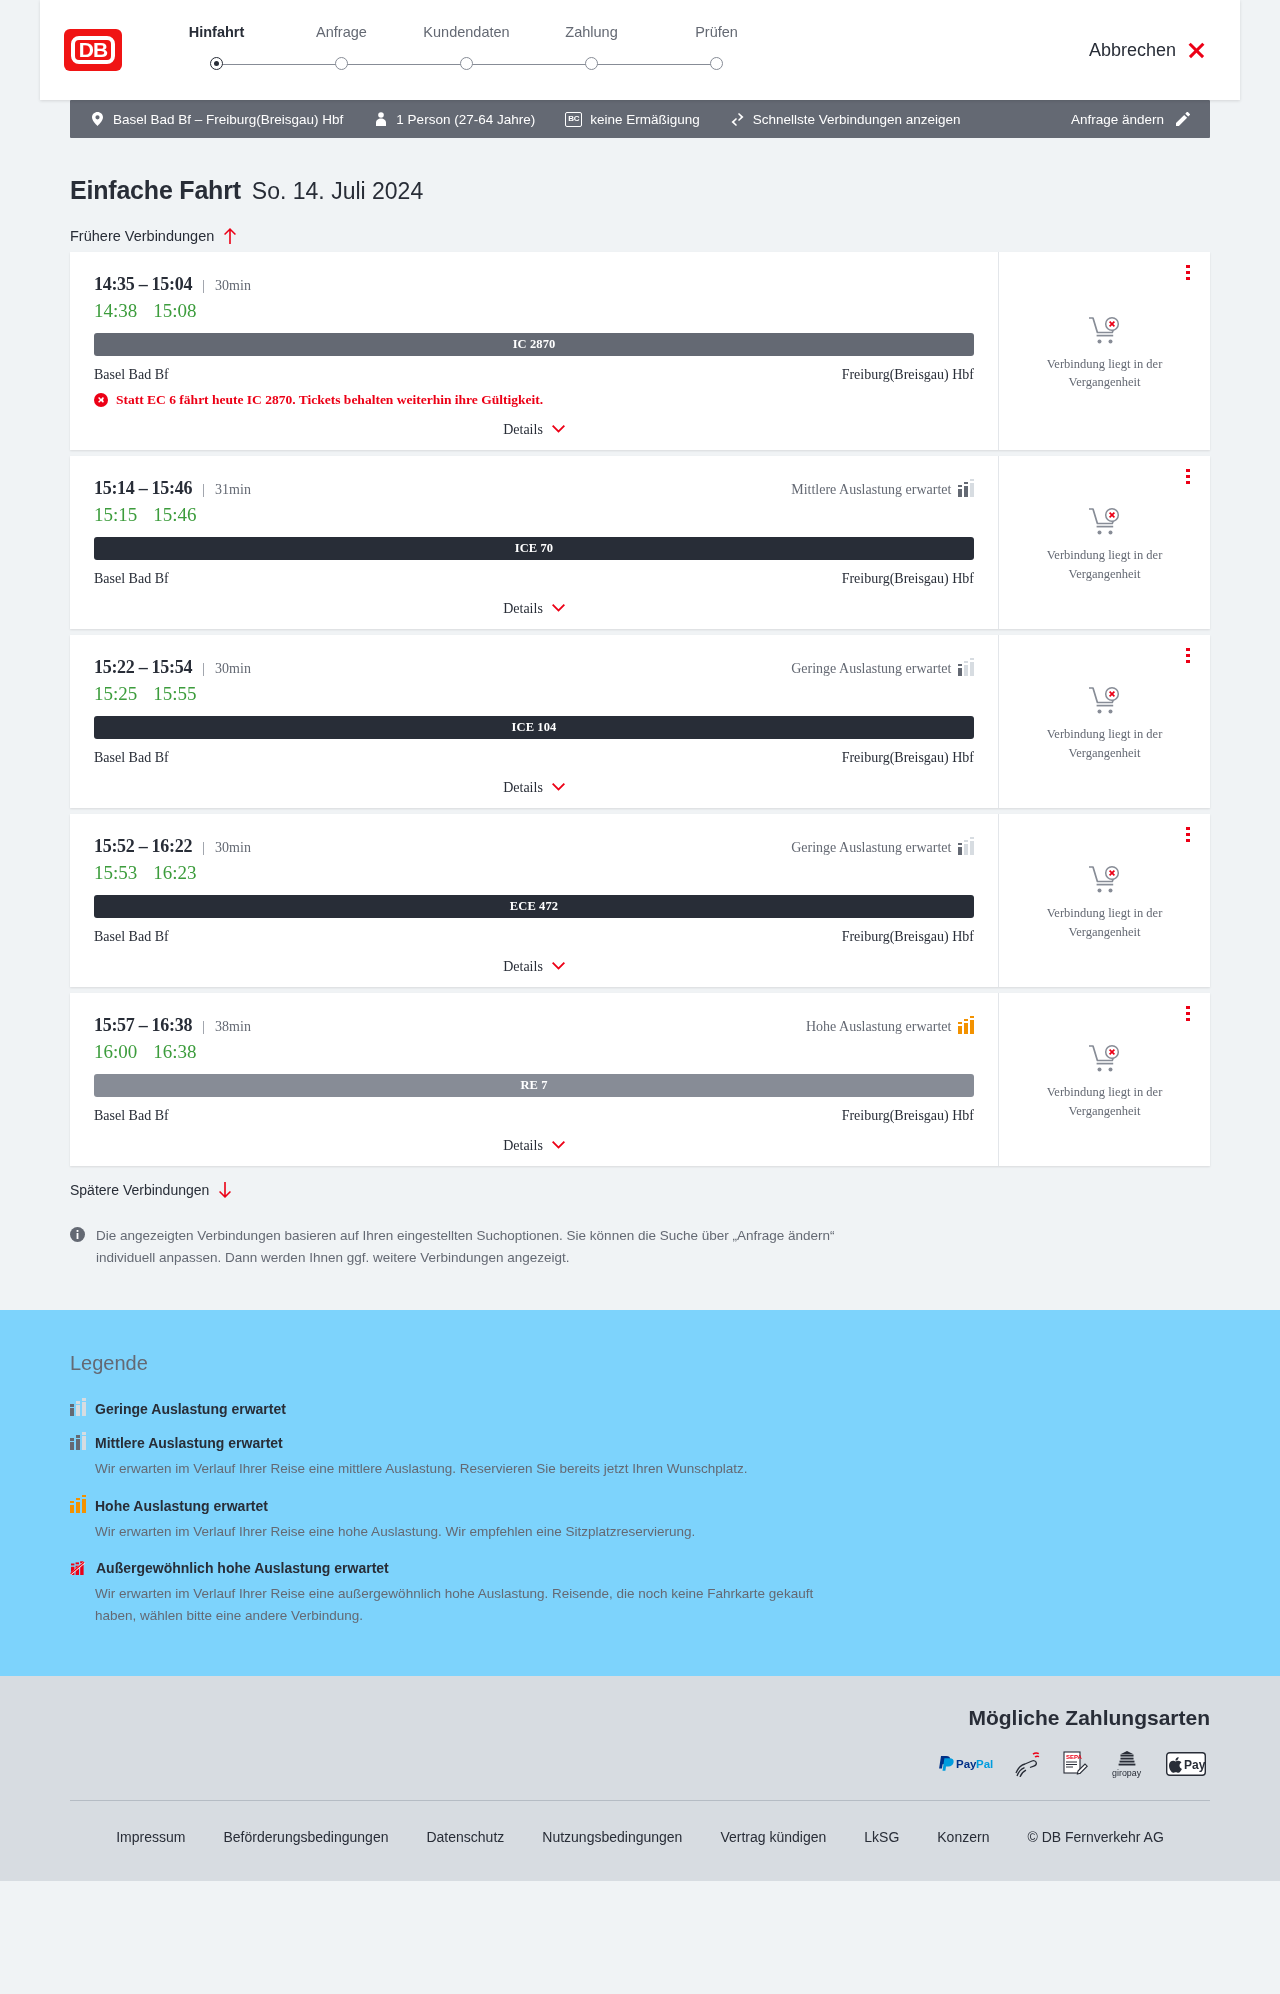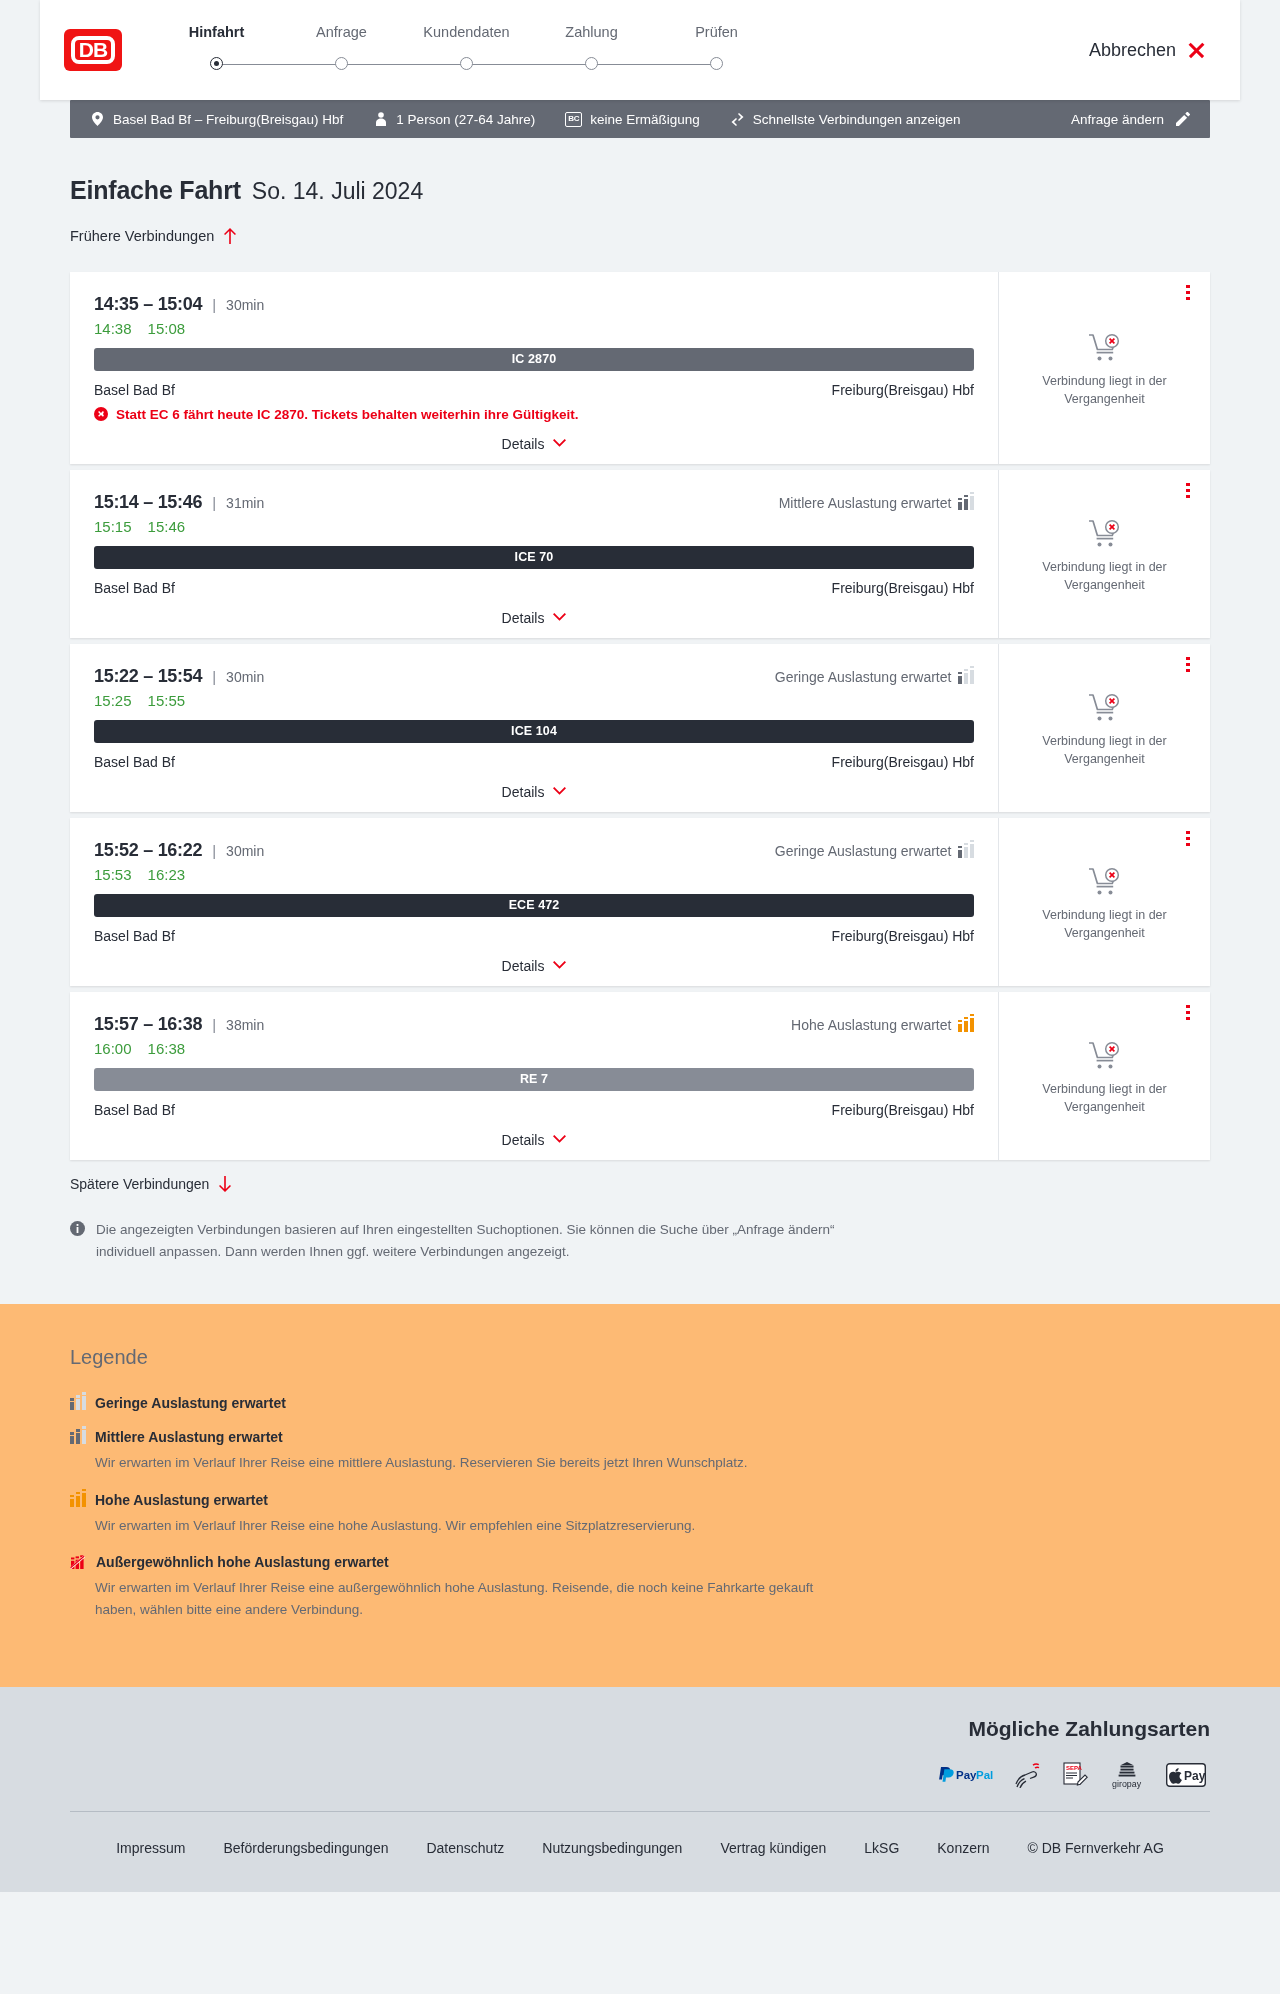--- a/index.html
+++ b/index.html
@@ -103,21 +103,21 @@
   .title-main { font-size: 25px; font-weight: bold; letter-spacing: -0.2px; }
   .title-date { font-size: 23px; color: #282d37; }
   .earlier {
     margin-top: 22px; display: inline-flex; align-items: center; gap: 9px;
     font-size: 14.5px; color: #282d37; cursor: pointer;
   }
   .arrow-up, .arrow-down { width: 15px; height: 17px; position: relative; display:inline-block;}
   .arrow-up svg, .arrow-down svg { display:block; }
 
   
-  .cards { margin-top: 27px; }
+  .cards { margin-top: 7px; font-family: Liberation Serif, serif; }
   .card {
     background: #fff;
     display: flex;
     margin-bottom: 6px;
     box-shadow: 0 1px 2px rgba(0,0,0,.10);
   }
   .card-left { flex: 1 1 auto; padding: 22px 24px 12px 24px; min-width: 0;}
   .card-right {
     flex: 0 0 212px;
     border-left: 1px solid #e3e6ea;
@@ -137,21 +137,21 @@
   .occ-bars i { display: block; width: 4px; background: #d7dce1; }
   .occ-bars i:nth-child(1) { height: 8px; }
   .occ-bars i:nth-child(2) { height: 11px; }
   .occ-bars i:nth-child(3) { height: 14px; }
   .occ-bars i.on { background: #646973; }
   .occ-bars.high i.on { background: #f39200; }
   
   .occ-bars i::before {
     content:""; display:block; width:4px; height:2.4px; margin-top:-4px; background:inherit;
   }
-  .real-times { margin-top: 5px; display: flex; gap: 16px; color: #4caf50; font-size: 15px; }
+  .real-times { margin-top: 5px; display: flex; gap: 16px; color: #4caf50; font-size: 19px; }
   .real-times span { color: #3c9c3c; }
   .train-bar {
     margin-top: 11px;
     height: 23px;
     border-radius: 3px;
     display: flex; align-items: center; justify-content: center;
     color: #fff; font-size: 12.5px; font-weight: bold; letter-spacing: 0.1px;
   }
   .stations { margin-top: 11px; display: flex; justify-content: space-between; font-size: 14px; color: #282d37; }
   .alert { margin-top: 9px; display: flex; align-items: center; gap: 8px; font-size: 13.5px; color: #ec0016; font-weight: bold;}
@@ -182,21 +182,21 @@
   }
   .info-note {
     margin-top: 26px; display: flex; gap: 11px;
     font-size: 13.5px; color: #646973; line-height: 1.6; max-width: 780px;
     padding-bottom: 42px;
   }
   .info-ico { width: 15px; height: 15px; flex: 0 0 auto; margin-top: 2px;}
   .info-ico svg { display:block; }
 
   
-  .legend-sec { background: #fdba74; padding: 42px 70px 48px 70px; }
+  .legend-sec { background: #7dd3fc; padding: 42px 70px 31px 70px; }
   .legend-title { font-size: 20px; color: #646973; margin-bottom: 26px; }
   .leg-item { margin-bottom: 18px; }
   .leg-head { display: flex; align-items: center; gap: 11px; }
   .leg-label { font-size: 14px; font-weight: bold; color: #282d37; }
   .leg-desc { font-size: 13.5px; color: #646973; margin-top: 7px; margin-left: 25px; line-height: 1.6; max-width: 760px; }
   .leg-bars { display: flex; align-items: flex-end; gap: 1.8px; height: 14px; width: 14px;}
   .leg-bars i { display: block; width: 4px; background: #d7dce1; }
   .leg-bars i:nth-child(1) { height: 8px; }
   .leg-bars i:nth-child(2) { height: 11px; }
   .leg-bars i:nth-child(3) { height: 14px; }

